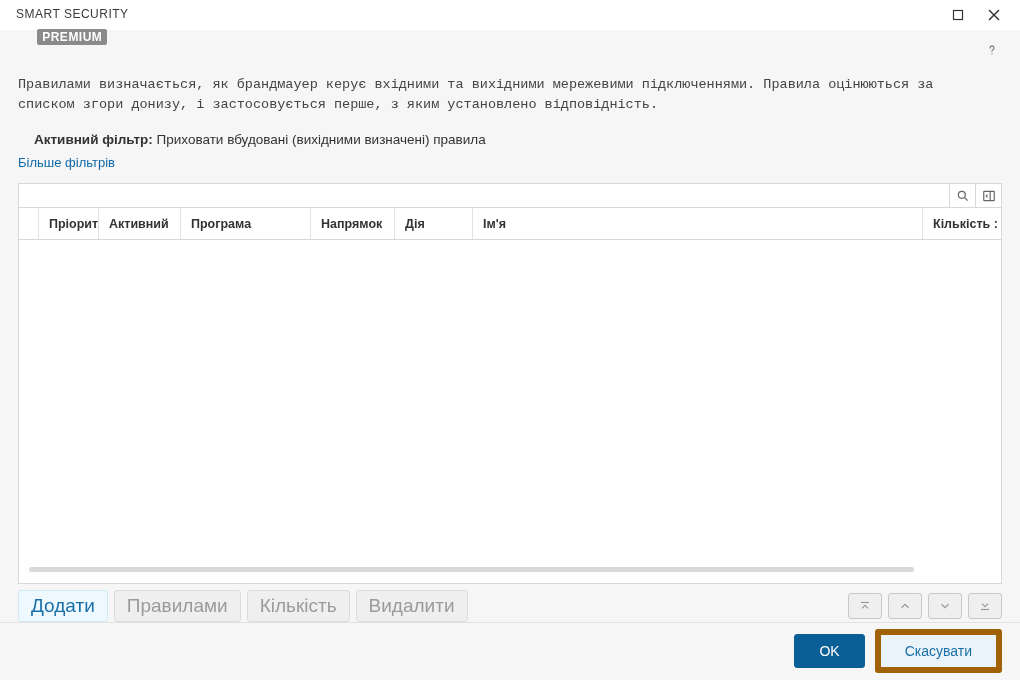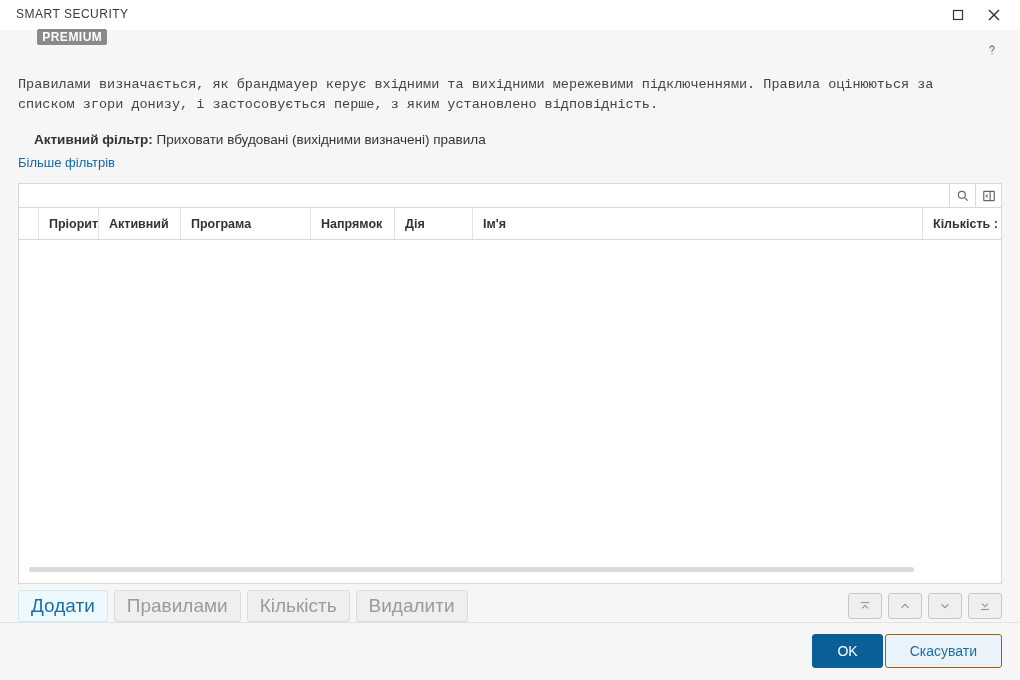--- a/index.html
+++ b/index.html
@@ -48,24 +48,24 @@
 
   
   .rowactions { margin: 6px 18px 0 18px; display: flex; align-items: center; gap: 6px; }
   .btn-sm { font-size: 19px; padding: 4px 12px; border: 1px solid #c9c9c9; background: #f3f3f3; color: #333; border-radius: 3px; cursor: pointer; }
   .btn-sm.primary-ghost { background: #eef9ff; border: 1px solid #cfe8f5; color: #1b6fa8; }
   .btn-sm.disabled { color: #9b9b9b; cursor: default; background: #efefef; border-color: #dcdcdc; }
   .rowactions .spacer { flex: 1; }
   .move-btn { width: 34px; height: 26px; border: 1px solid #c9c9c9; background: #efefef; border-radius: 3px; display: flex; align-items: center; justify-content: center; color: #999; cursor: default; }
 
   
-  .footer { margin-top: auto; height: 60px; border-top: 1px solid #e2e2e2; background: #f6f6f6; display: flex; align-items: center; justify-content: flex-end; gap: 2px; padding: 0 18px; }
+  .footer { margin-top: auto; height: 60px; border-top: 1px solid #e2e2e2; background: #f6f6f6; display: flex; align-items: center; justify-content: flex-end; gap: 10px; padding: 0 18px; }
   .btn { font-size: 14px; padding: 8px 24px; border-radius: 3px; border: 1px solid transparent; cursor: pointer; }
   .btn-primary { background: #0b5f97; color: #fff; border-color: #0b5f97; }
-  .btn-secondary { background: #eaf3fa; color: #1b6fa8; border: 1px solid #a16207; }
+  .btn-secondary { background: #eaf3fa; color: #1b6fa8; border: 6px solid #a16207; }
 </style>
 </head>
 <body>
 
 <div class="titlebar">
   <div class="brand">
     <svg class="eset-logo" viewBox="0 0 60 24">
       <ellipse cx="30" cy="12" rx="29" ry="11" fill="none" stroke="#1aa3a3" stroke-width="2"></ellipse>
       <text x="30" y="16" text-anchor="middle" font-size="11" font-weight="700" fill="#1aa3a3" font-family="Arial">eset</text>
     </svg>

